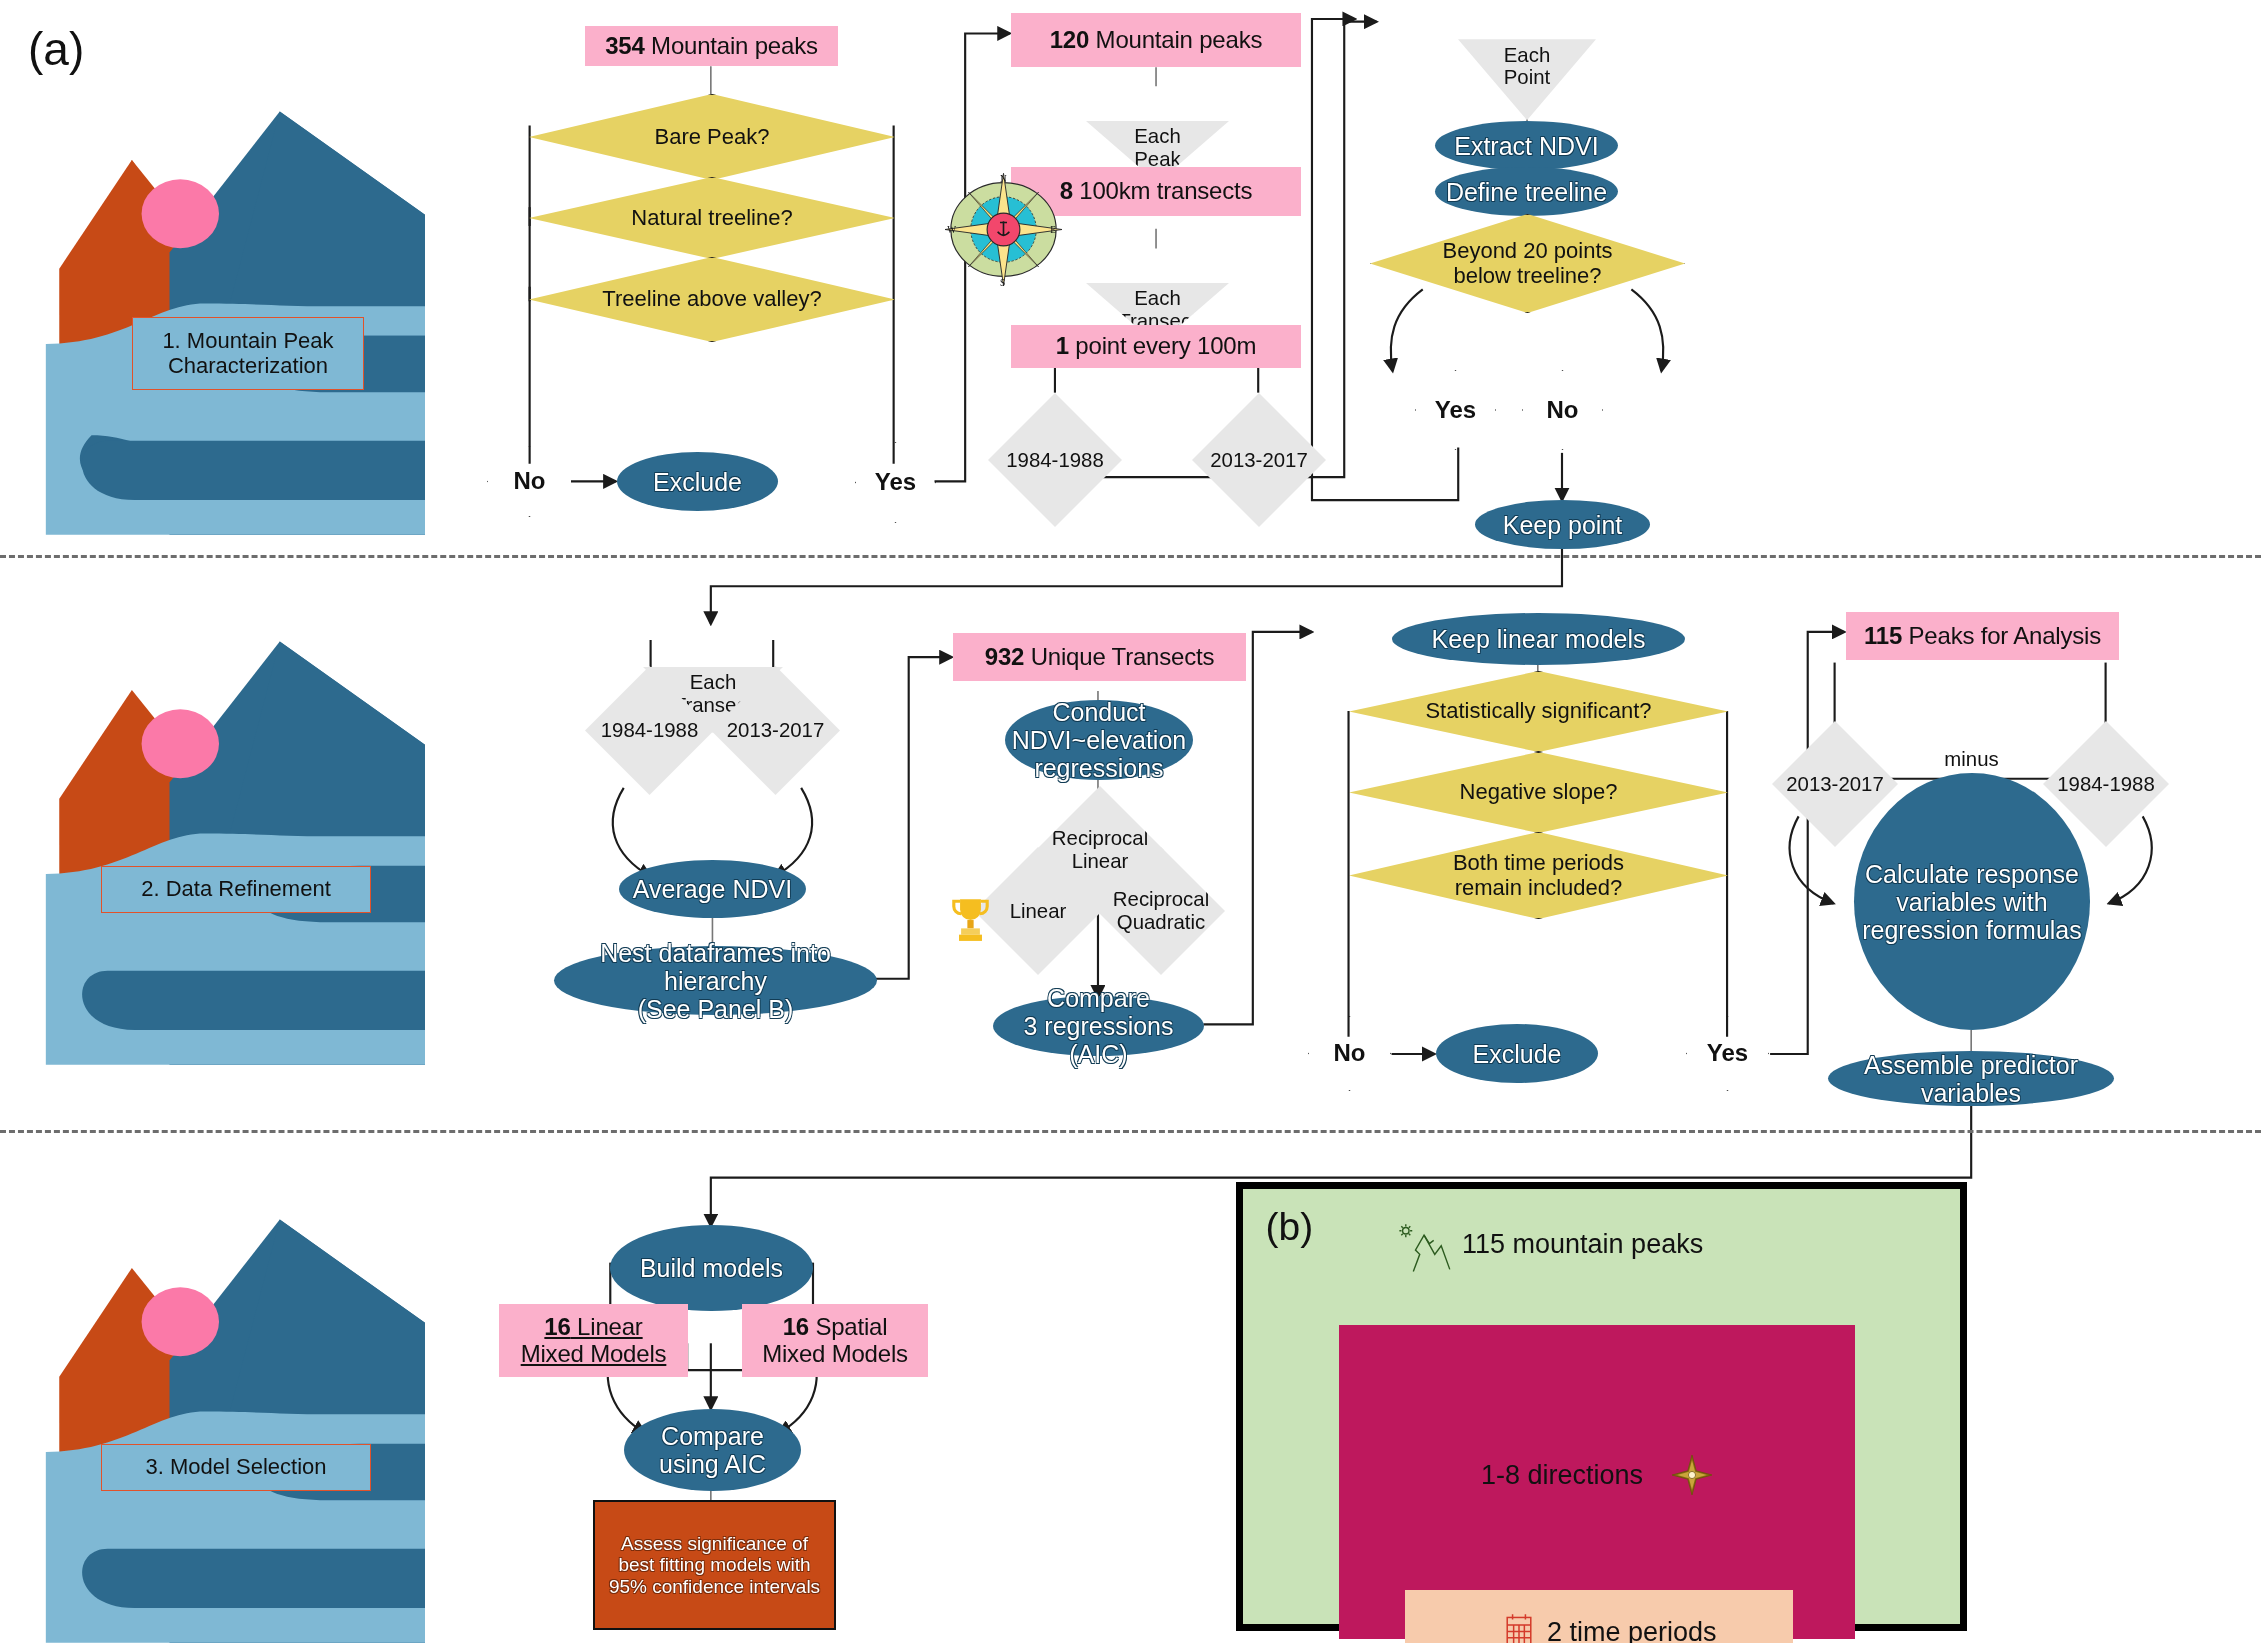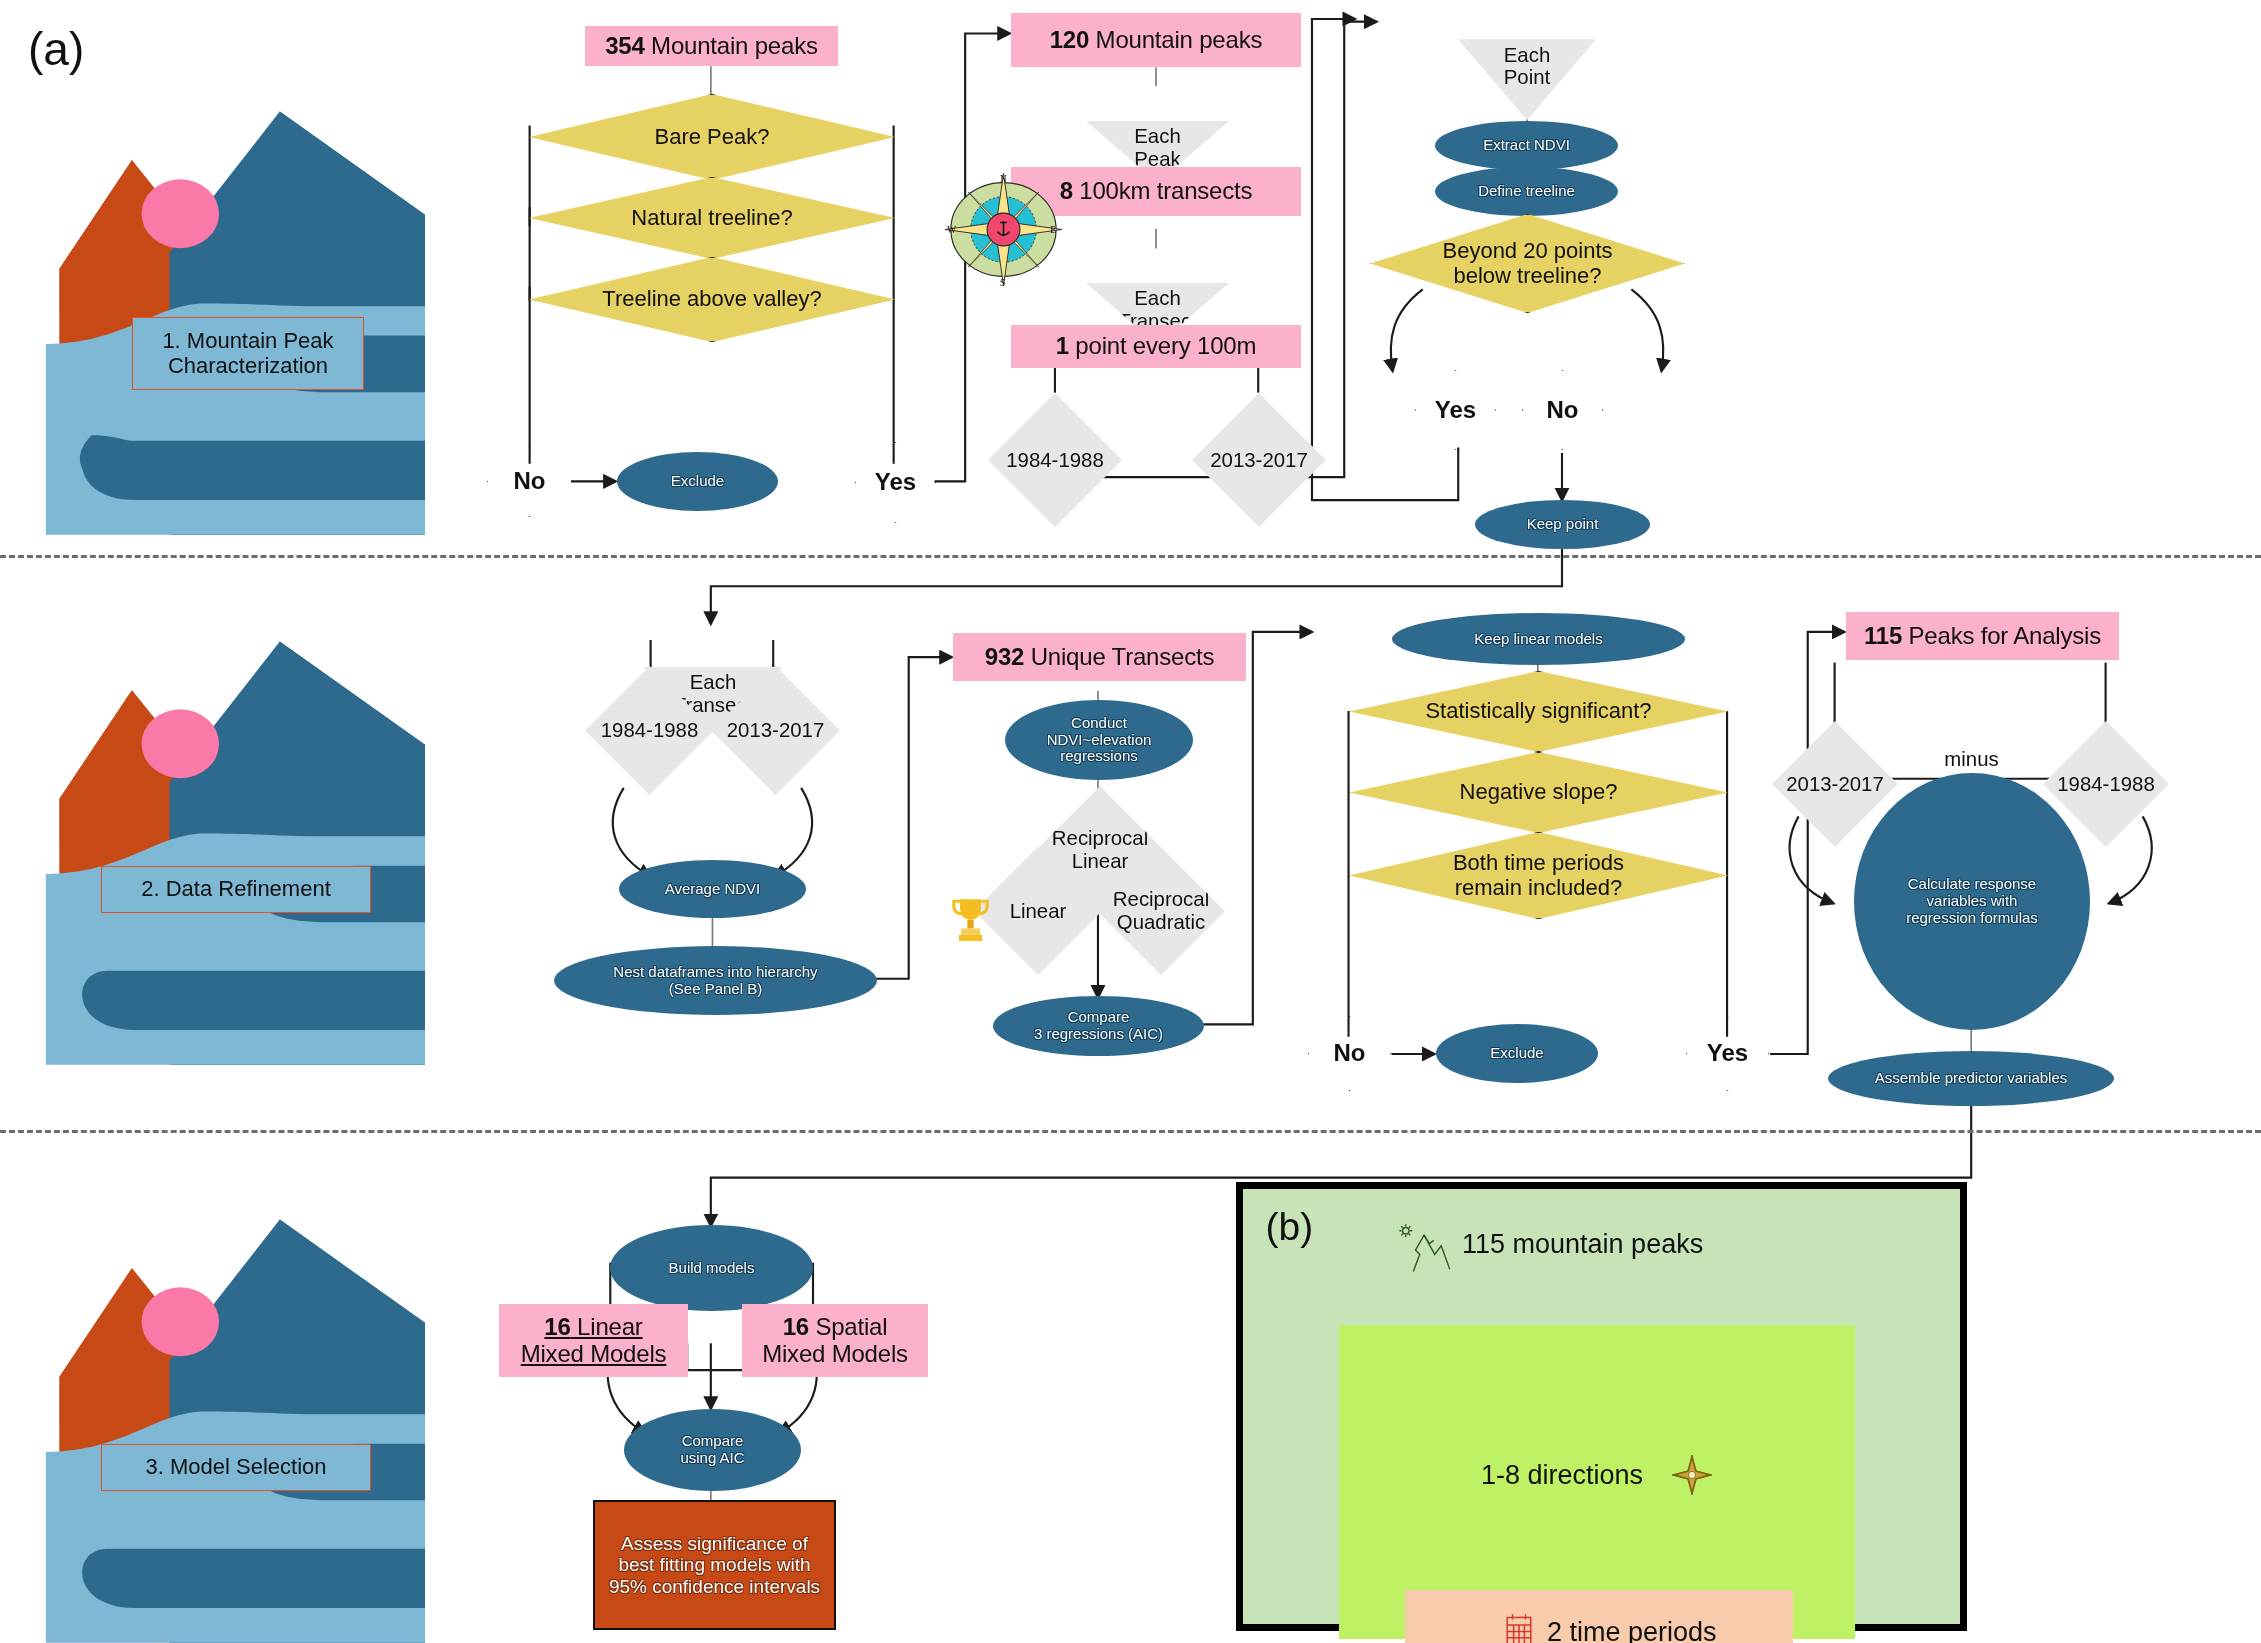--- a/index.html
+++ b/index.html
@@ -38,38 +38,38 @@
   .diamond-gray{
     background:#E7E7E7;color:#111;font-size:20.4px;
     clip-path:polygon(50% 0,100% 50%,50% 100%,0 50%);
   }
   .tri-gray{
     background:#E7E7E7;color:#111;font-size:20.4px;white-space:pre-line;
     clip-path:polygon(0 0,100% 0,50% 100%);
     align-items:flex-start;padding-top:4.3px;margin-top:35px;
   }
   .oval{
-    background:#2D6A8E;border-radius:50%;color:#ffffff;font-size:15px;
+    background:#2D6A8E;border-radius:50%;color:#ffffff;font-size:25px;
     white-space:pre-line;
     text-shadow:-0.8px -0.8px 0 #123c55,0.8px -0.8px 0 #123c55,-0.8px 0.8px 0 #123c55,0.8px 0.8px 0 #123c55;
   }
   .rectbox-orange{
     background:#C74A16;border:2.2px solid #111;color:#fff;font-size:19px;white-space:pre-line;
     text-shadow:-0.8px -0.8px 0 #7a2c0b,0.8px -0.8px 0 #7a2c0b,-0.8px 0.8px 0 #7a2c0b,0.8px 0.8px 0 #7a2c0b;
   }
   .plain-label{color:#111;font-size:20.4px;}
 
   
   .divider{
     position:absolute;height:0;border-top:3.8px dashed #6d6d6d;left:0;width:2261px;
   }
 
   
   .pb-frame{border:7.5px solid #000;background:#C9E3B8;}
-  .pb-mid{background:#bef264;padding-left:17px;}
+  .pb-mid{background:#be185d;padding-left:17px;}
   .pb-in{background:#F7CBAC;}
   .pb-txt{color:#111;font-size:27px;}
 
   svg.arrowlayer{position:absolute;left:0;top:0;pointer-events:none;}
 </style>
 </head>
 <body>
 
 <svg class="arrowlayer" width="2261" height="1644" viewBox="0 0 4205 3057">
   <defs>

